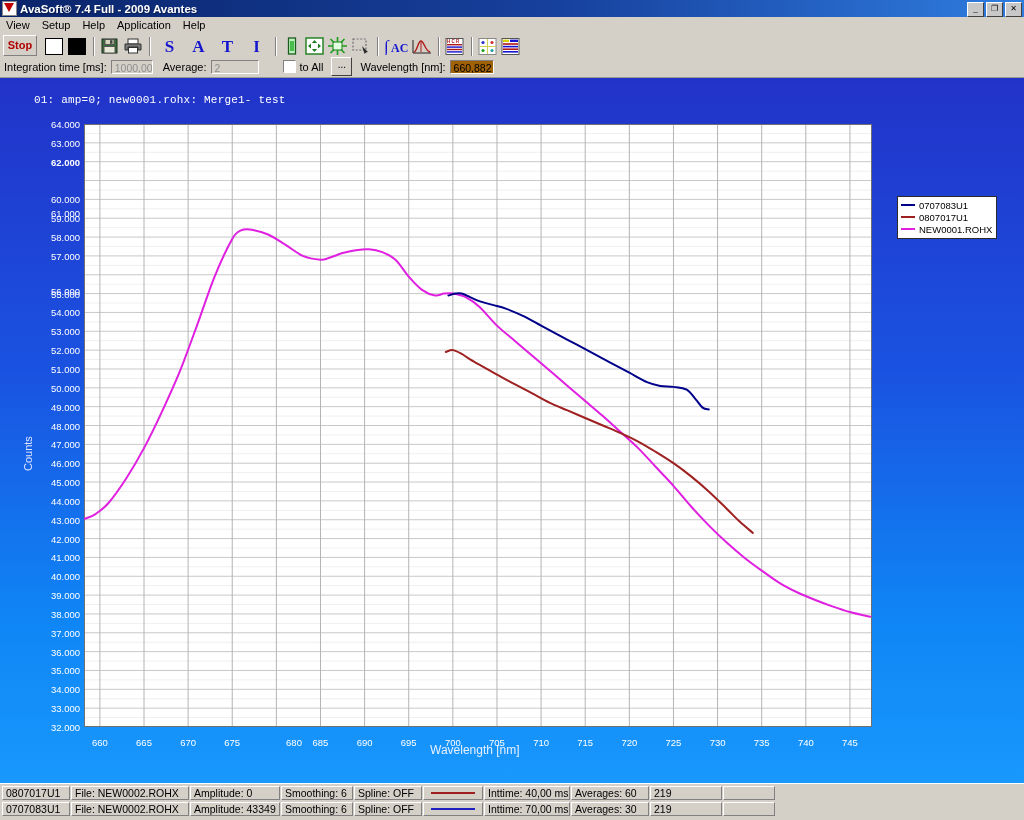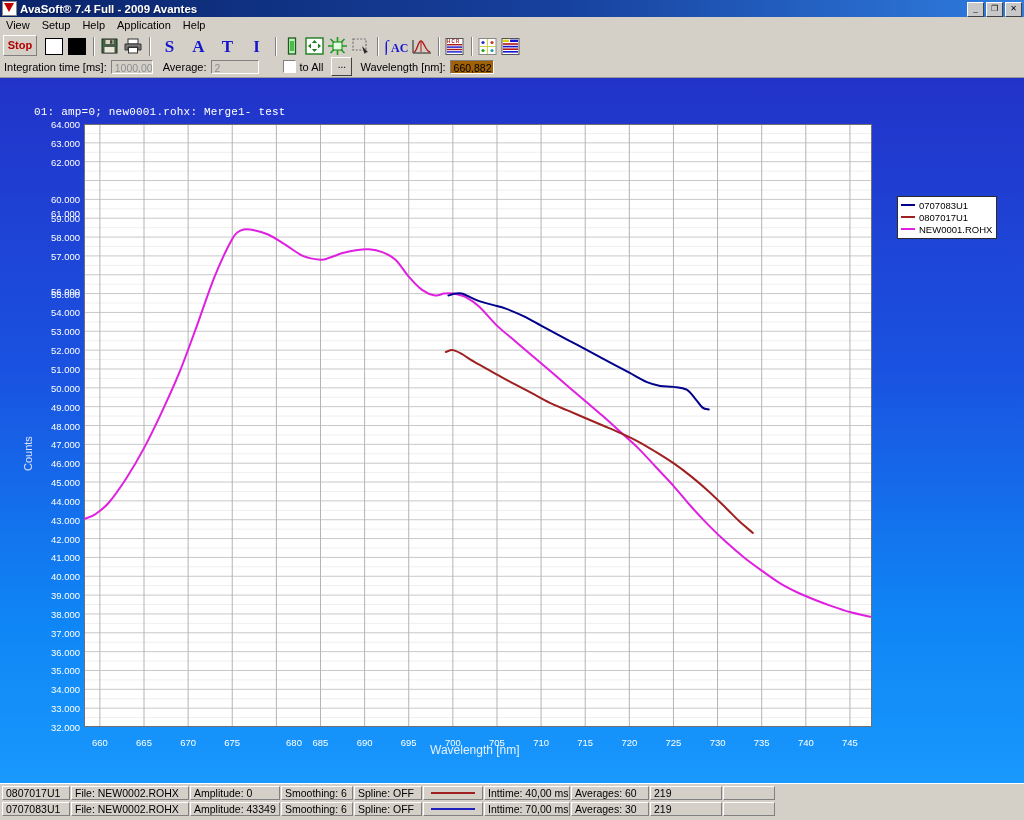--- a/index.html
+++ b/index.html
@@ -104,21 +104,21 @@
     width:19px;height:17px;background:#d4d0c8;
     border-top:1px solid #fff;border-left:1px solid #fff;
     border-right:1px solid #404040;border-bottom:1px solid #404040;
     font-size:10px;line-height:14px;text-align:center;color:#000;
     margin:0 8px 0 4px;cursor:default;
   }
 
   
   .chart-wrap{position:absolute;left:0;top:79px;width:1024px;height:705px;}
   .chart-title{
-    position:absolute;left:34px;top:27px;
+    position:absolute;left:34px;top:15px;
     font-family:"Liberation Mono","DejaVu Sans Mono",monospace;
     font-size:11px;color:#ffffff;white-space:nowrap;letter-spacing:.2px;
   }
   .ylabel{
     position:absolute;left:22px;top:392px;
     color:#dfe4ff;font-size:11px;
     transform:rotate(-90deg);transform-origin:left top;
     white-space:nowrap;
   }
   .xlabel{
@@ -322,21 +322,21 @@
   </div>
 
   <div class="chart-wrap">
     <div class="chart-title">01: amp=0; new0001.rohx: Merge1- test</div>
     <div class="ylabel">Counts</div>
     <div class="xlabel">Wavelength [nm]</div>
 
     <div id="yticks">
         <div class="ytick" style="width: 46px; right: 944px; top: 45px;">64.000</div>
         <div class="ytick" style="width: 46px; right: 944px; top: 63.8438px;">63.000</div>
-        <div class="ytick" style="width: 46px; right: 944px; top: 82.6875px;">62.000</div>
+        <div class="ytick" style="width: 46px; right: 944px; top: 82.6875px; font-weight: bold;">62.000</div>
         <div class="ytick" style="width: 46px; right: 944px; top: 101.531px; margin-top: 32px;">61.000</div>
         <div class="ytick" style="width: 46px; right: 944px; top: 120.375px;">60.000</div>
         <div class="ytick" style="width: 46px; right: 944px; top: 139.219px;">59.000</div>
         <div class="ytick" style="width: 46px; right: 944px; top: 158.062px;">58.000</div>
         <div class="ytick" style="width: 46px; right: 944px; top: 176.906px;">57.000</div>
         <div class="ytick" style="width: 46px; right: 944px; top: 195.75px; margin-top: 16px;">56.000</div>
         <div class="ytick" style="width: 46px; right: 944px; top: 214.594px;">55.000</div>
         <div class="ytick" style="width: 46px; right: 944px; top: 233.438px;">54.000</div>
         <div class="ytick" style="width: 46px; right: 944px; top: 252.281px;">53.000</div>
         <div class="ytick" style="width: 46px; right: 944px; top: 271.125px;">52.000</div>

